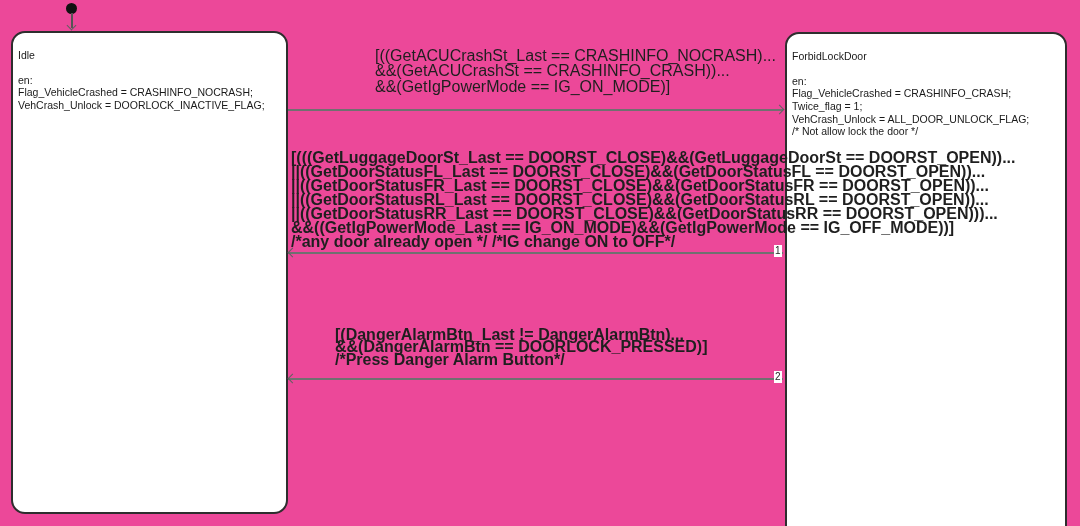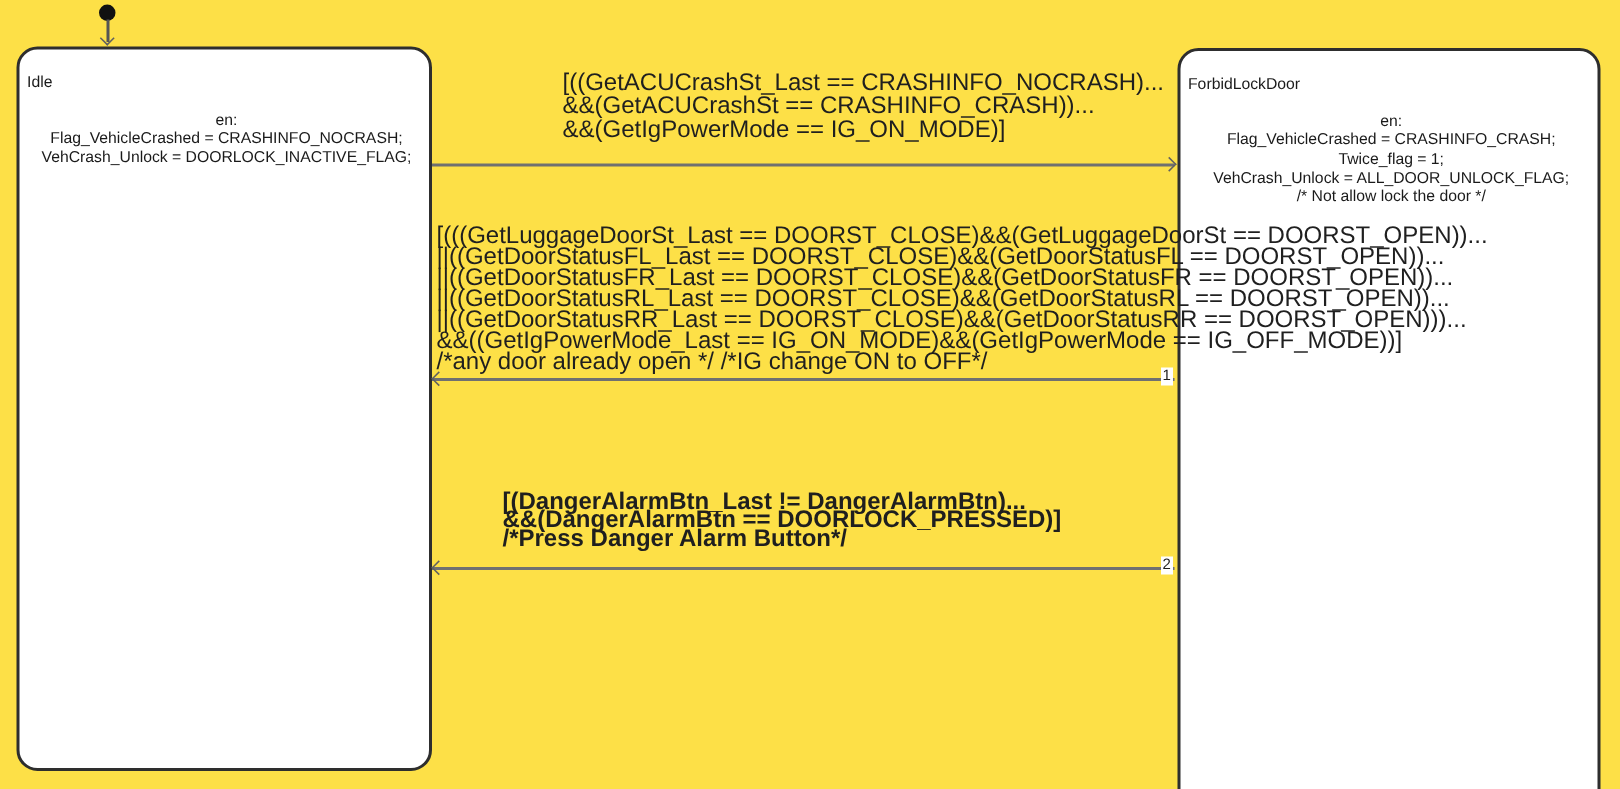--- a/index.html
+++ b/index.html
@@ -1,20 +1,20 @@
 <!DOCTYPE html>
 <html><head>
 <meta charset="utf-8">
 <style>
   html, body { margin: 0; padding: 0; background: #ffffff; }
   .canvas {
     position: relative;
     width: 1080px;
     height: 526px;
-    background: #fde047;
+    background: #ec4899;
     font-family: "Liberation Sans", "DejaVu Sans", sans-serif;
     color: #1a1a1a;
     overflow: hidden;
   }
   .state {
     position: absolute;
     box-sizing: border-box;
     border: 2px solid #2e2e2e;
     border-radius: 14px;
     background: #ffffff;
@@ -22,39 +22,39 @@
   #idle-state   { left: 11px;  top: 31px; width: 277px; height: 483px; }
   #forbid-state { left: 785px; top: 32px; width: 282px; height: 514px; padding-left: 38px; }
   .state-text {
     position: absolute;
     left: 5px; top: 3px; right: 2px;
     font-size: 10.5px;
     line-height: 12.6px;
     white-space: pre-line;
   }
   .state-title { white-space: pre-line; }
-  .state-body  { white-space: pre-line; text-align: center; }
+  .state-body  { white-space: pre-line; }
 
   .tr-line {
     position: absolute;
     height: 1.5px;
     background: #707070;
   }
   #t1-line { left: 288px; top: 109px; width: 495px; }
   #t2-line { left: 288px; top: 252px; width: 495px; }
   #t3-line { left: 288px; top: 378px; width: 495px; }
 
   .tr-label {
     position: absolute;
     font-size: 16px;
     white-space: pre-line;
     color: #1f1f1f;
   }
   #t1-label { left: 375px; top: 48px;  line-height: 15.3px; }
-  #t2-label { left: 291px; top: 151px; line-height: 14.0px; }
+  #t2-label { left: 291px; top: 151px; line-height: 14.0px; font-weight: bold; }
   #t3-label { left: 335px; top: 329px; line-height: 12.4px; font-weight: bold; }
 
   .priority {
     position: absolute;
     font-size: 10px;
     line-height: 12px;
     background: #ffffff;
     padding: 0 1px;
     color: #1f1f1f;
   }

